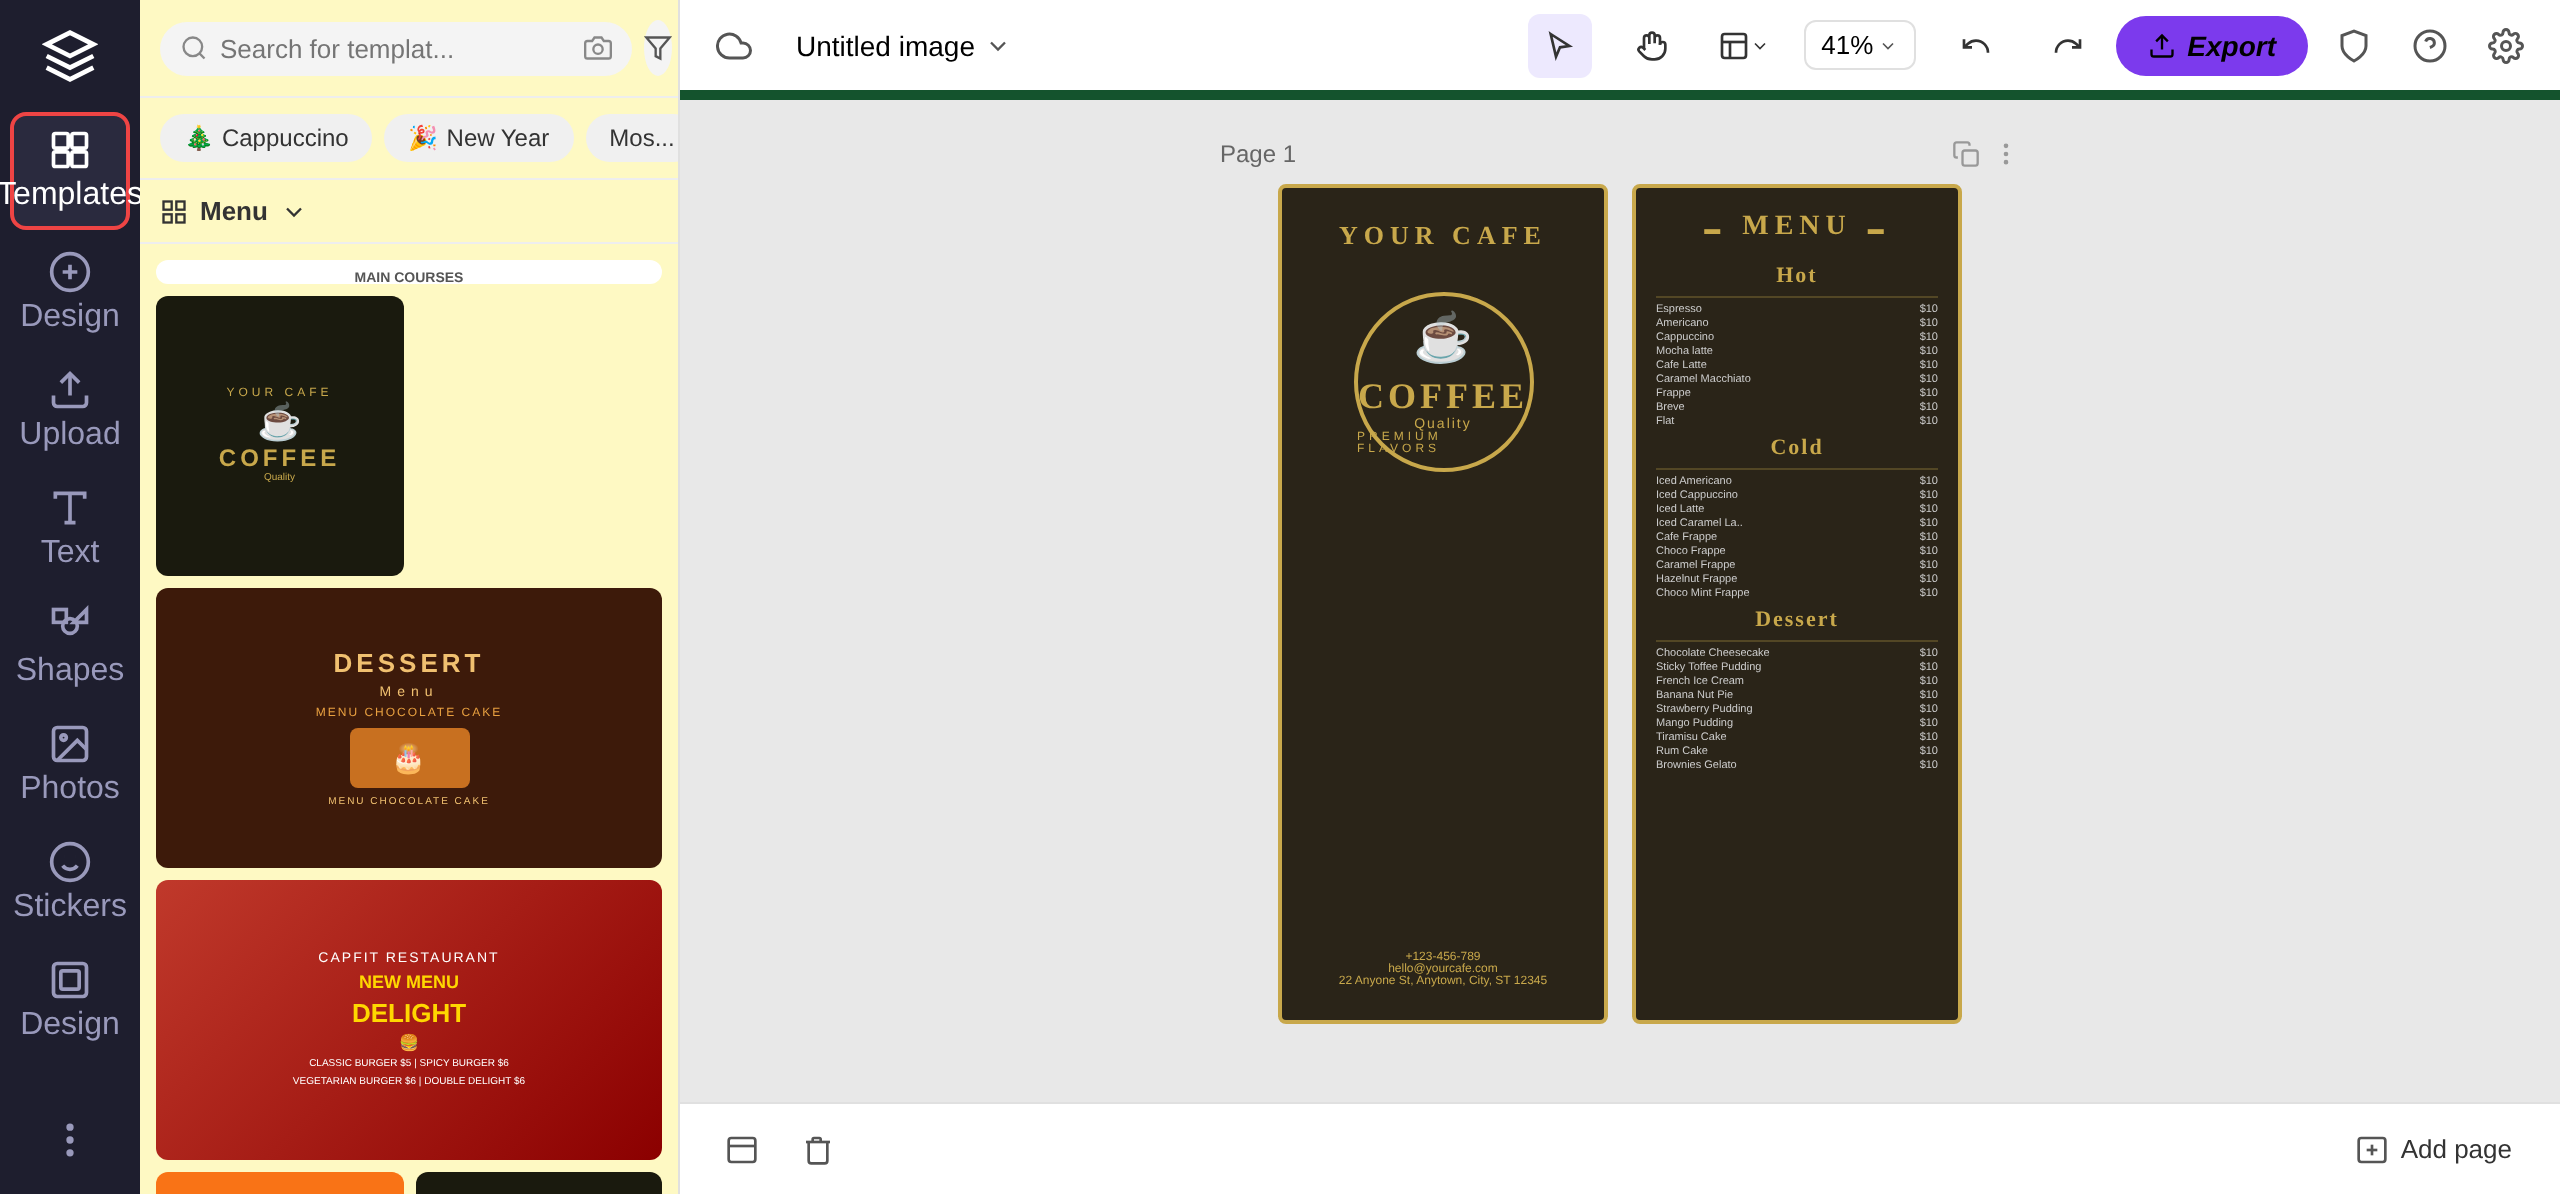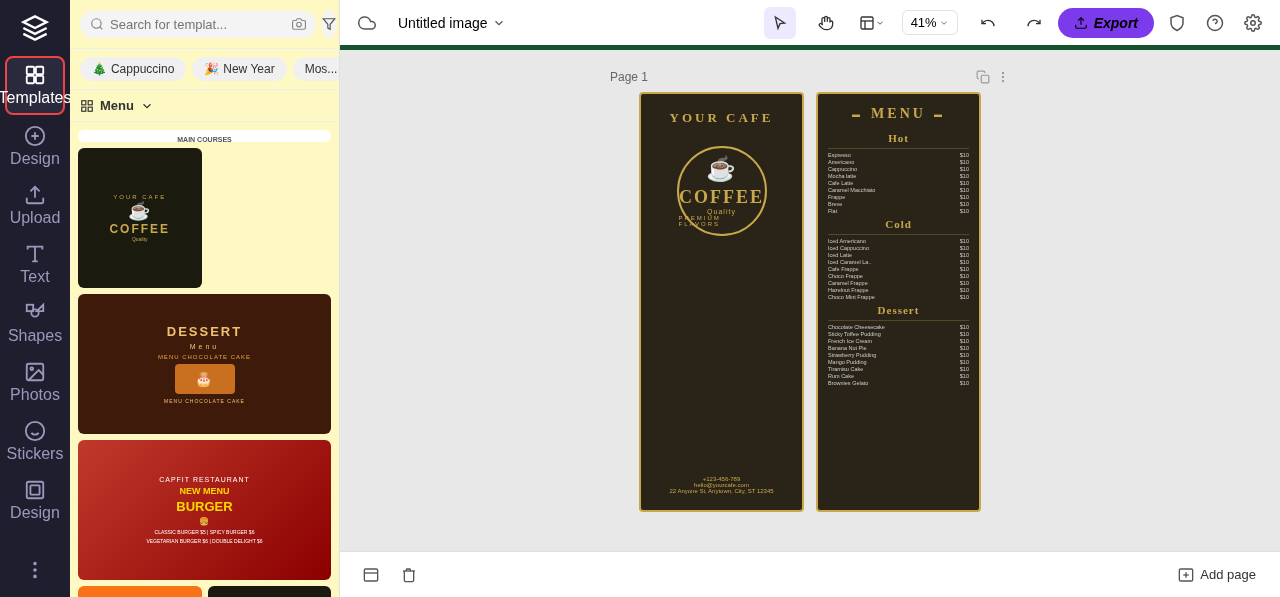--- a/index.html
+++ b/index.html
@@ -255,21 +255,21 @@
         <div style="color:#e8a040; font-size:6px; letter-spacing:1px;">MENU CHOCOLATE CAKE</div>
         <div style="width:60px; height:30px; background:#c87020; border-radius:4px; display:flex; align-items:center; justify-content:center;">
           <span style="color:#fff; font-size:14px;">🎂</span>
         </div>
         <div style="color:#f0c070; font-size:5px; letter-spacing:1px;">MENU CHOCOLATE CAKE</div>
       </div>
 
       <div class="tcard template-card-full" style="background:linear-gradient(135deg, #c0392b, #8b0000); height:140px; border-radius:6px; display:flex; flex-direction:column; align-items:center; justify-content:center; padding:8px; gap:3px;">
         <div style="color:#fff; font-size:7px; letter-spacing:1px;">CAPFIT RESTAURANT</div>
         <div style="color:#ffd700; font-size:9px; font-weight:900;">NEW MENU</div>
-        <div style="color:#ffd700; font-size:13px; font-weight:900;">BURGER</div>
+        <div style="color:#ffd700; font-size:13px; font-weight:900;">DELIGHT</div>
         <div style="font-size:8px; color:#fff;">🍔</div>
         <div style="color:#fff; font-size:5px;">CLASSIC BURGER $5 | SPICY BURGER $6</div>
         <div style="color:#fff; font-size:5px;">VEGETARIAN BURGER $6 | DOUBLE DELIGHT $6</div>
       </div>
 
       <div class="tcard" style="background:#f97316; height:140px; border-radius:6px; display:flex; flex-direction:column; align-items:center; justify-content:center; padding:6px; gap:3px;">
         
         
         
         

